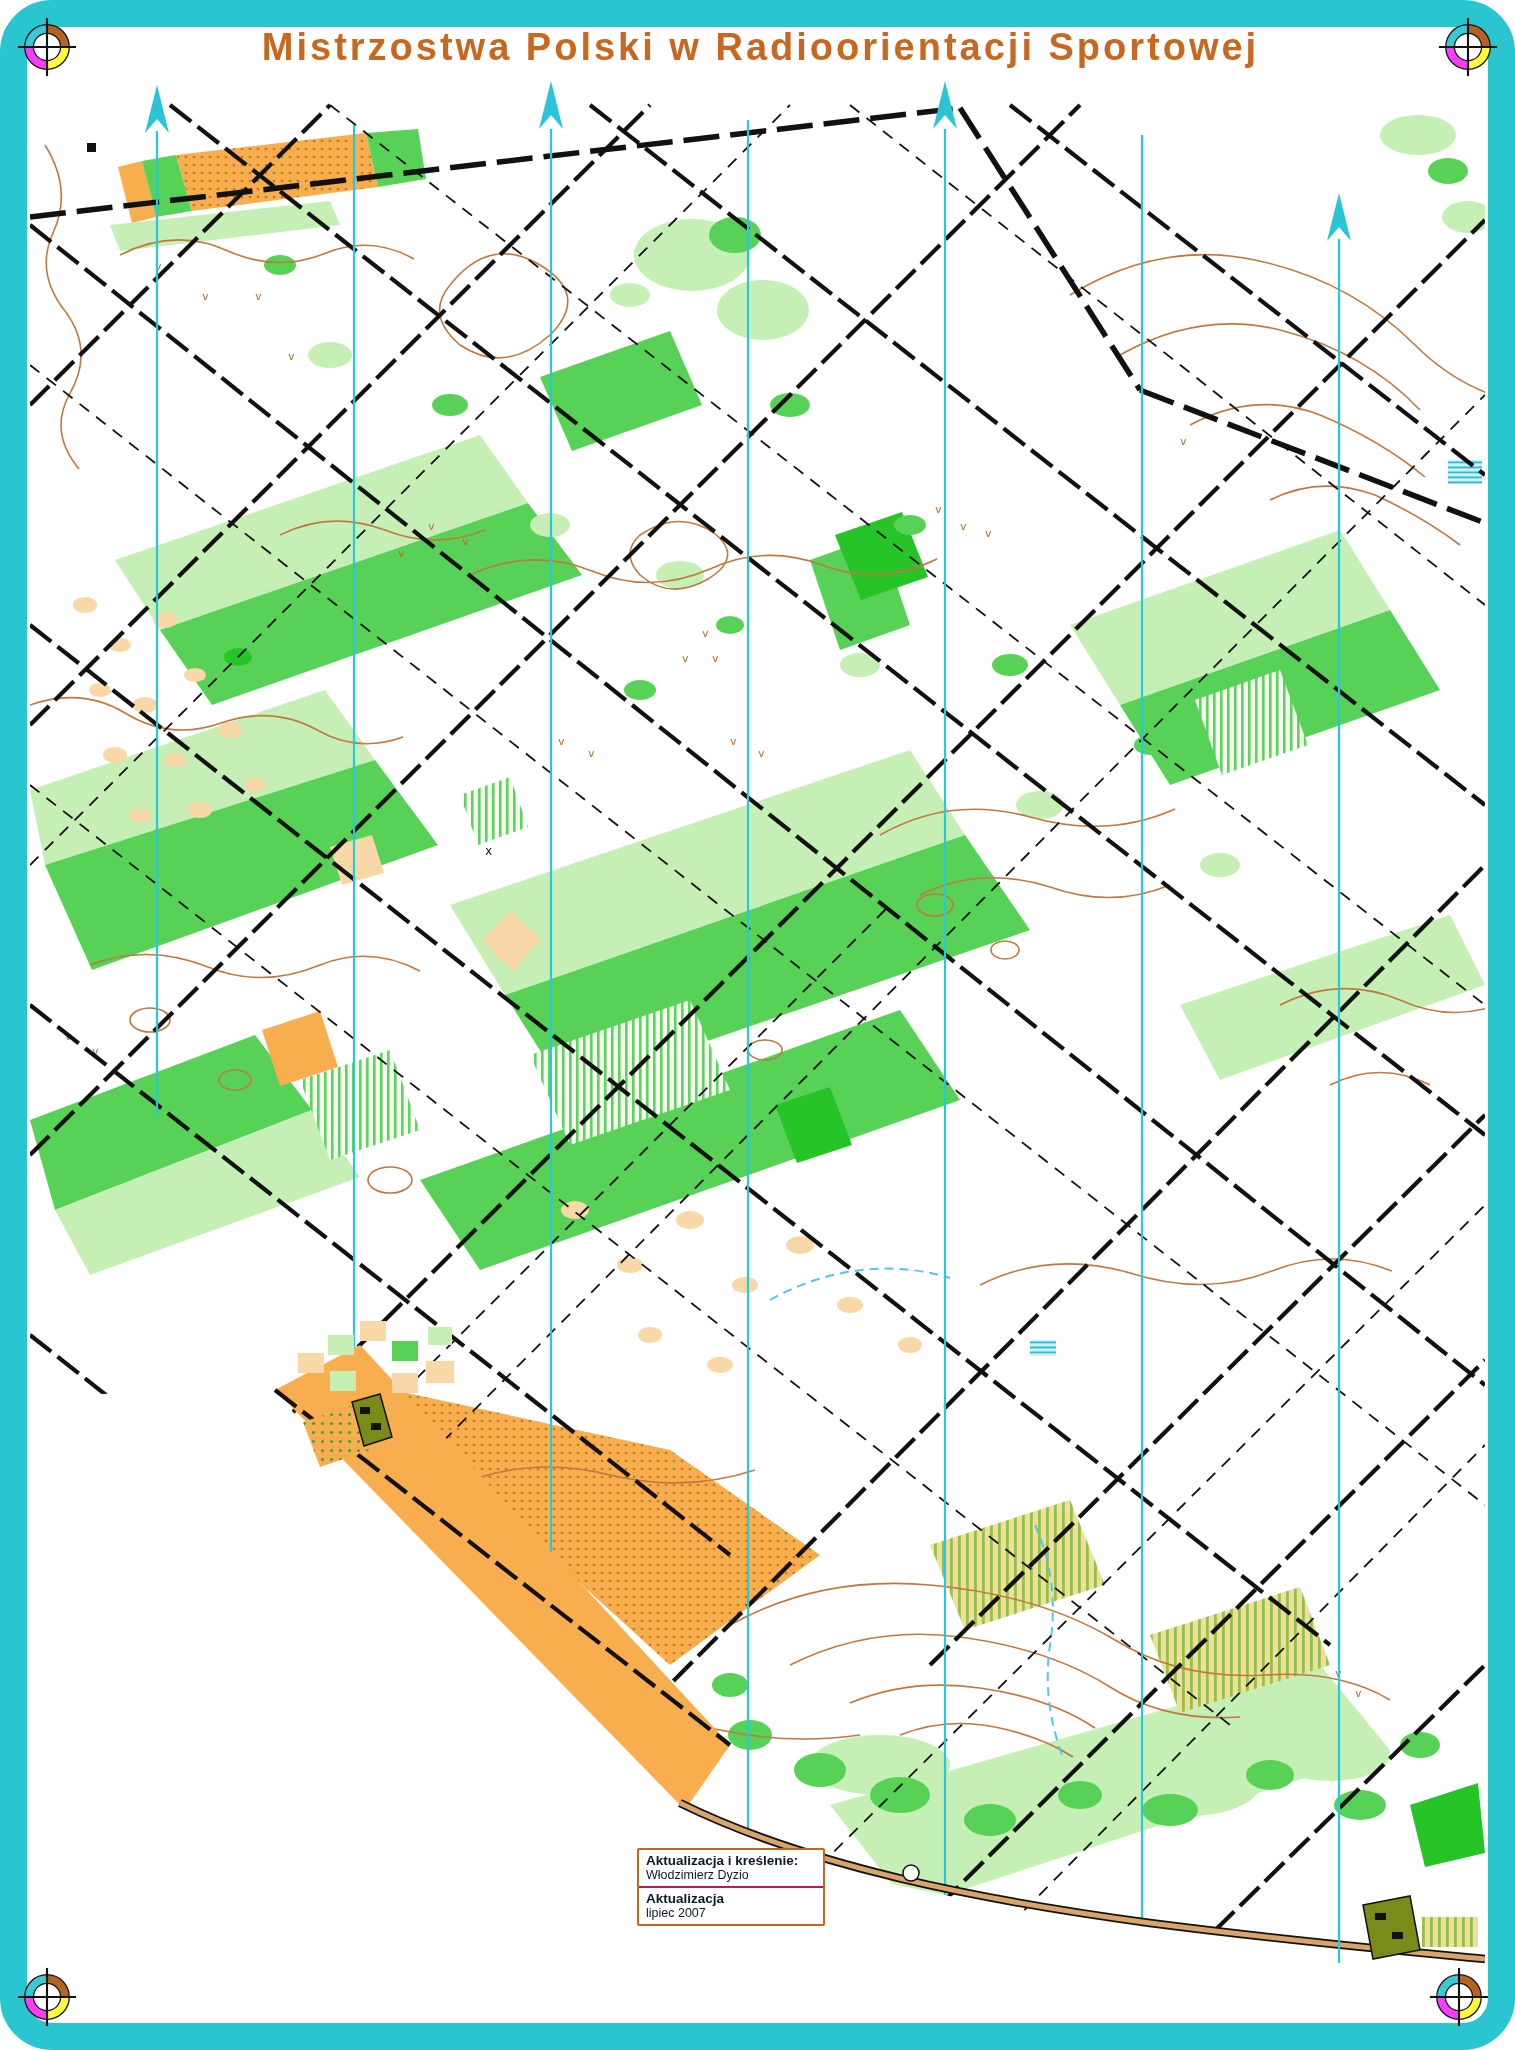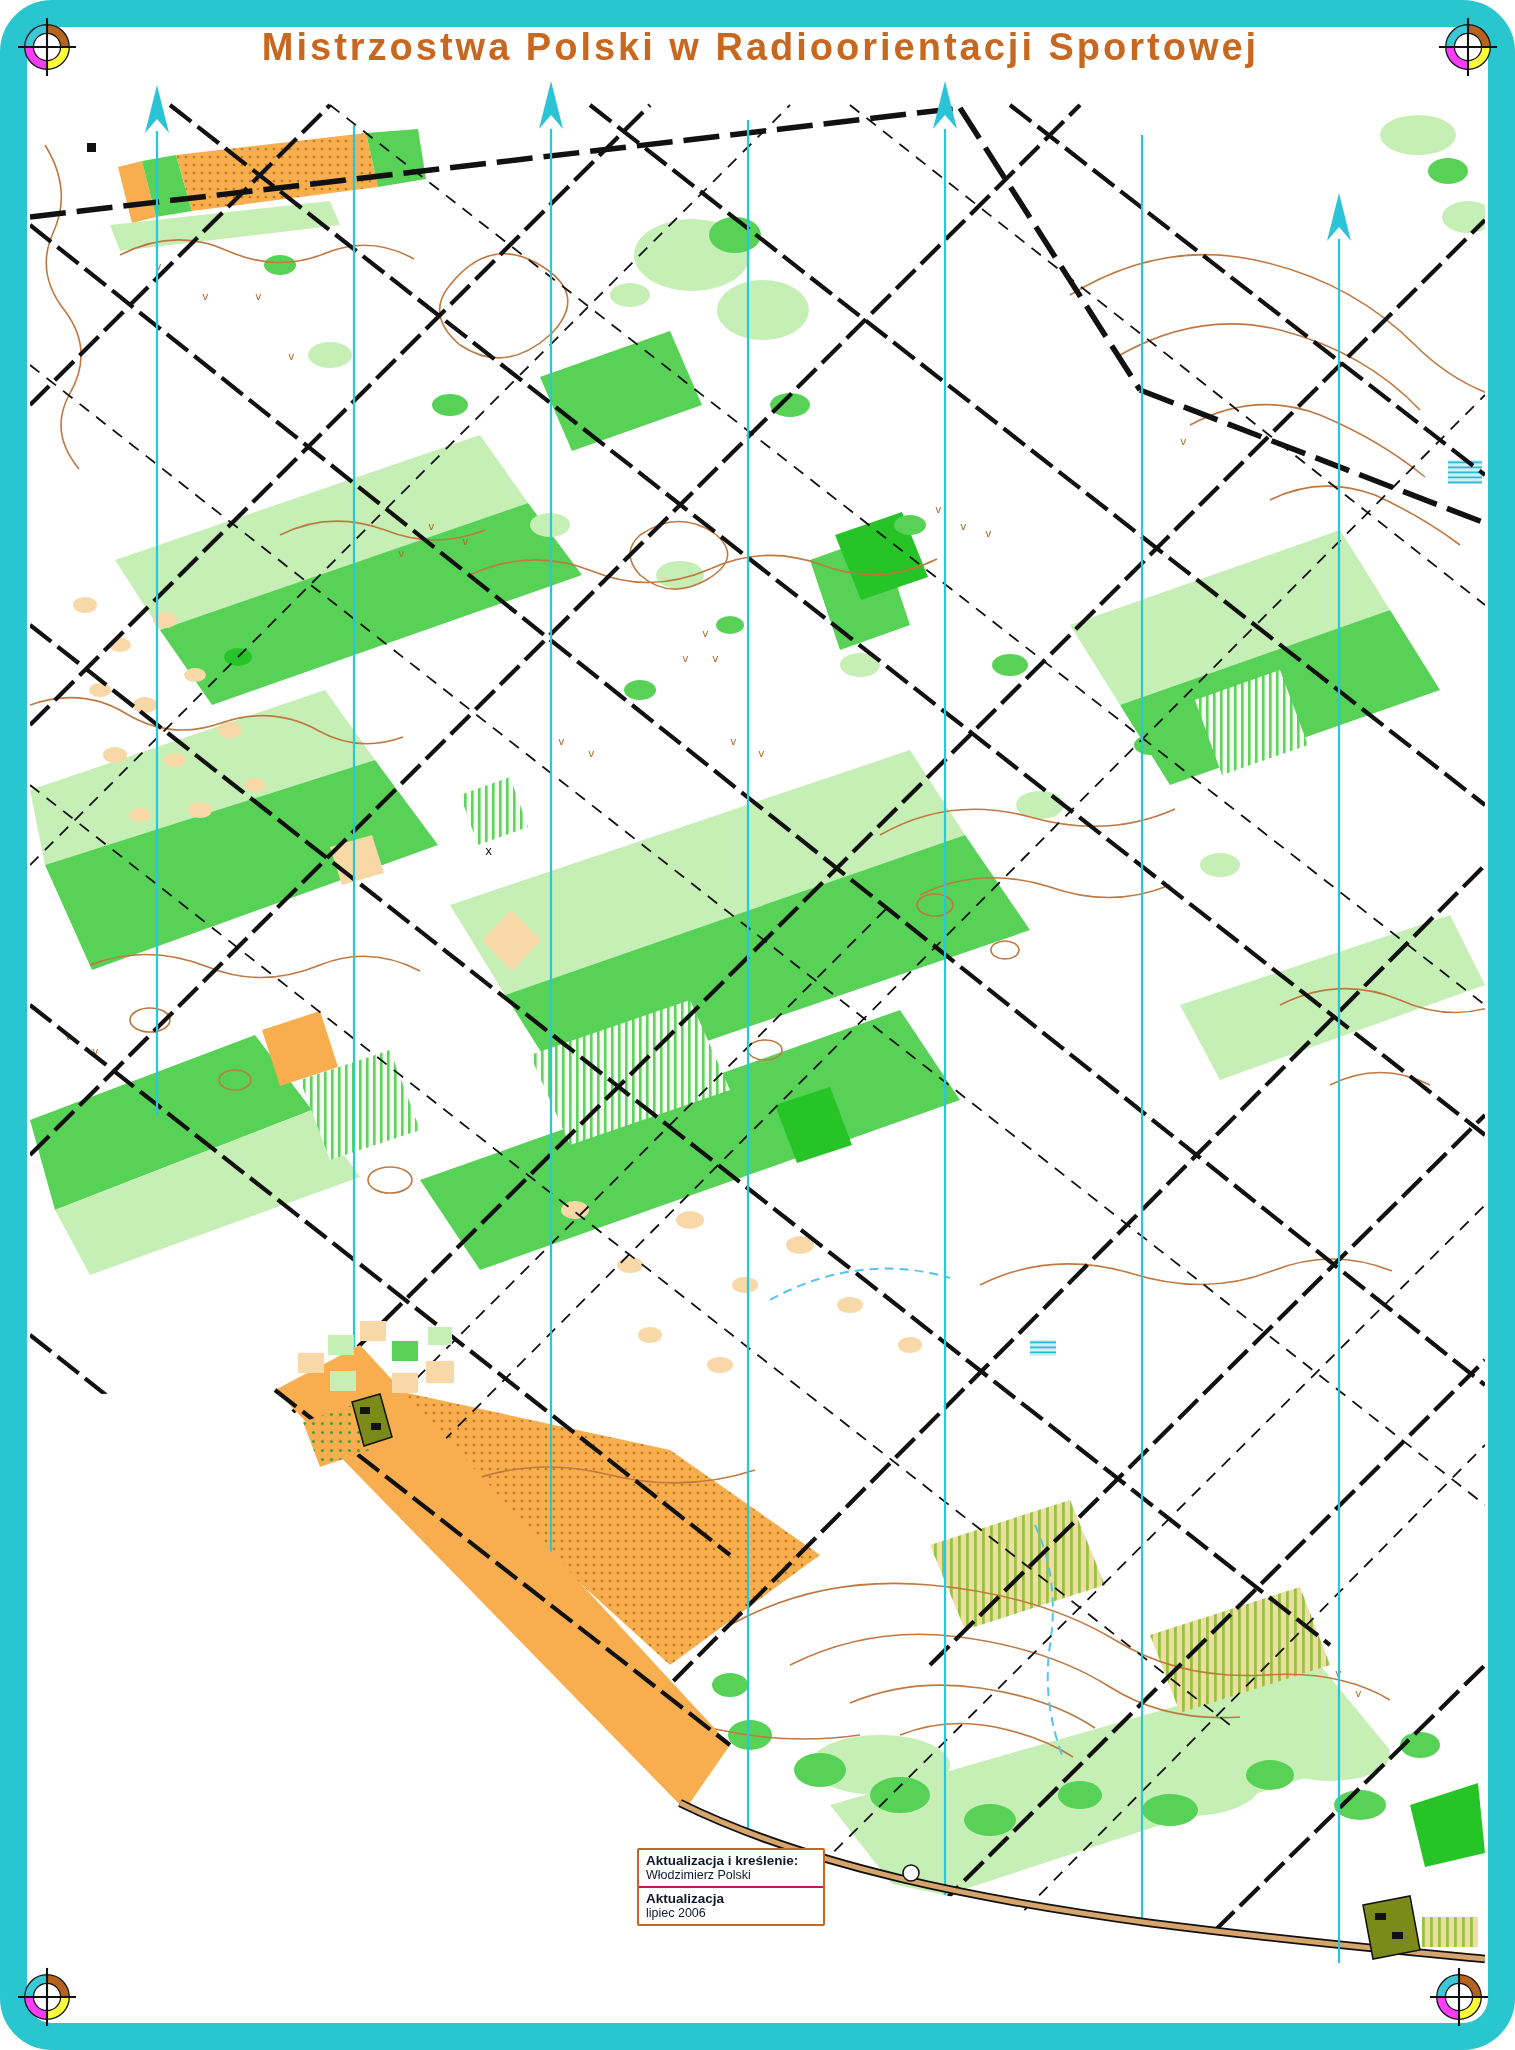--- a/index.html
+++ b/index.html
@@ -306,20 +306,20 @@
         <path d="M 23 0 A 23 23 0 0 1 0 23 L 0 14 A 14 14 0 0 0 14 0 Z" fill="#FCFC3A" stroke="#111111" stroke-width="1.3"></path>
         <path d="M 0 23 A 23 23 0 0 1 -23 0 L -14 0 A 14 14 0 0 0 0 14 Z" fill="#FB3DFB" stroke="#111111" stroke-width="1.3"></path>
         <line x1="-30" y1="0" x2="30" y2="0" stroke="#111111" stroke-width="2.2"></line>
         <line x1="0" y1="-30" x2="0" y2="30" stroke="#111111" stroke-width="2.2"></line>
       </svg></div>
 
 
   <div id="info-box">
     <div class="cell">
       <div class="lbl">Aktualizacja i kreślenie:</div>
-      <div class="val">Włodzimierz Polski</div>
+      <div class="val">Włodzimierz Dyzio</div>
     </div>
     <div class="cell">
       <div class="lbl">Aktualizacja</div>
-      <div class="val">lipiec  2006</div>
+      <div class="val">lipiec  2007</div>
     </div>
   </div>
 </div>
 
 </body></html>

